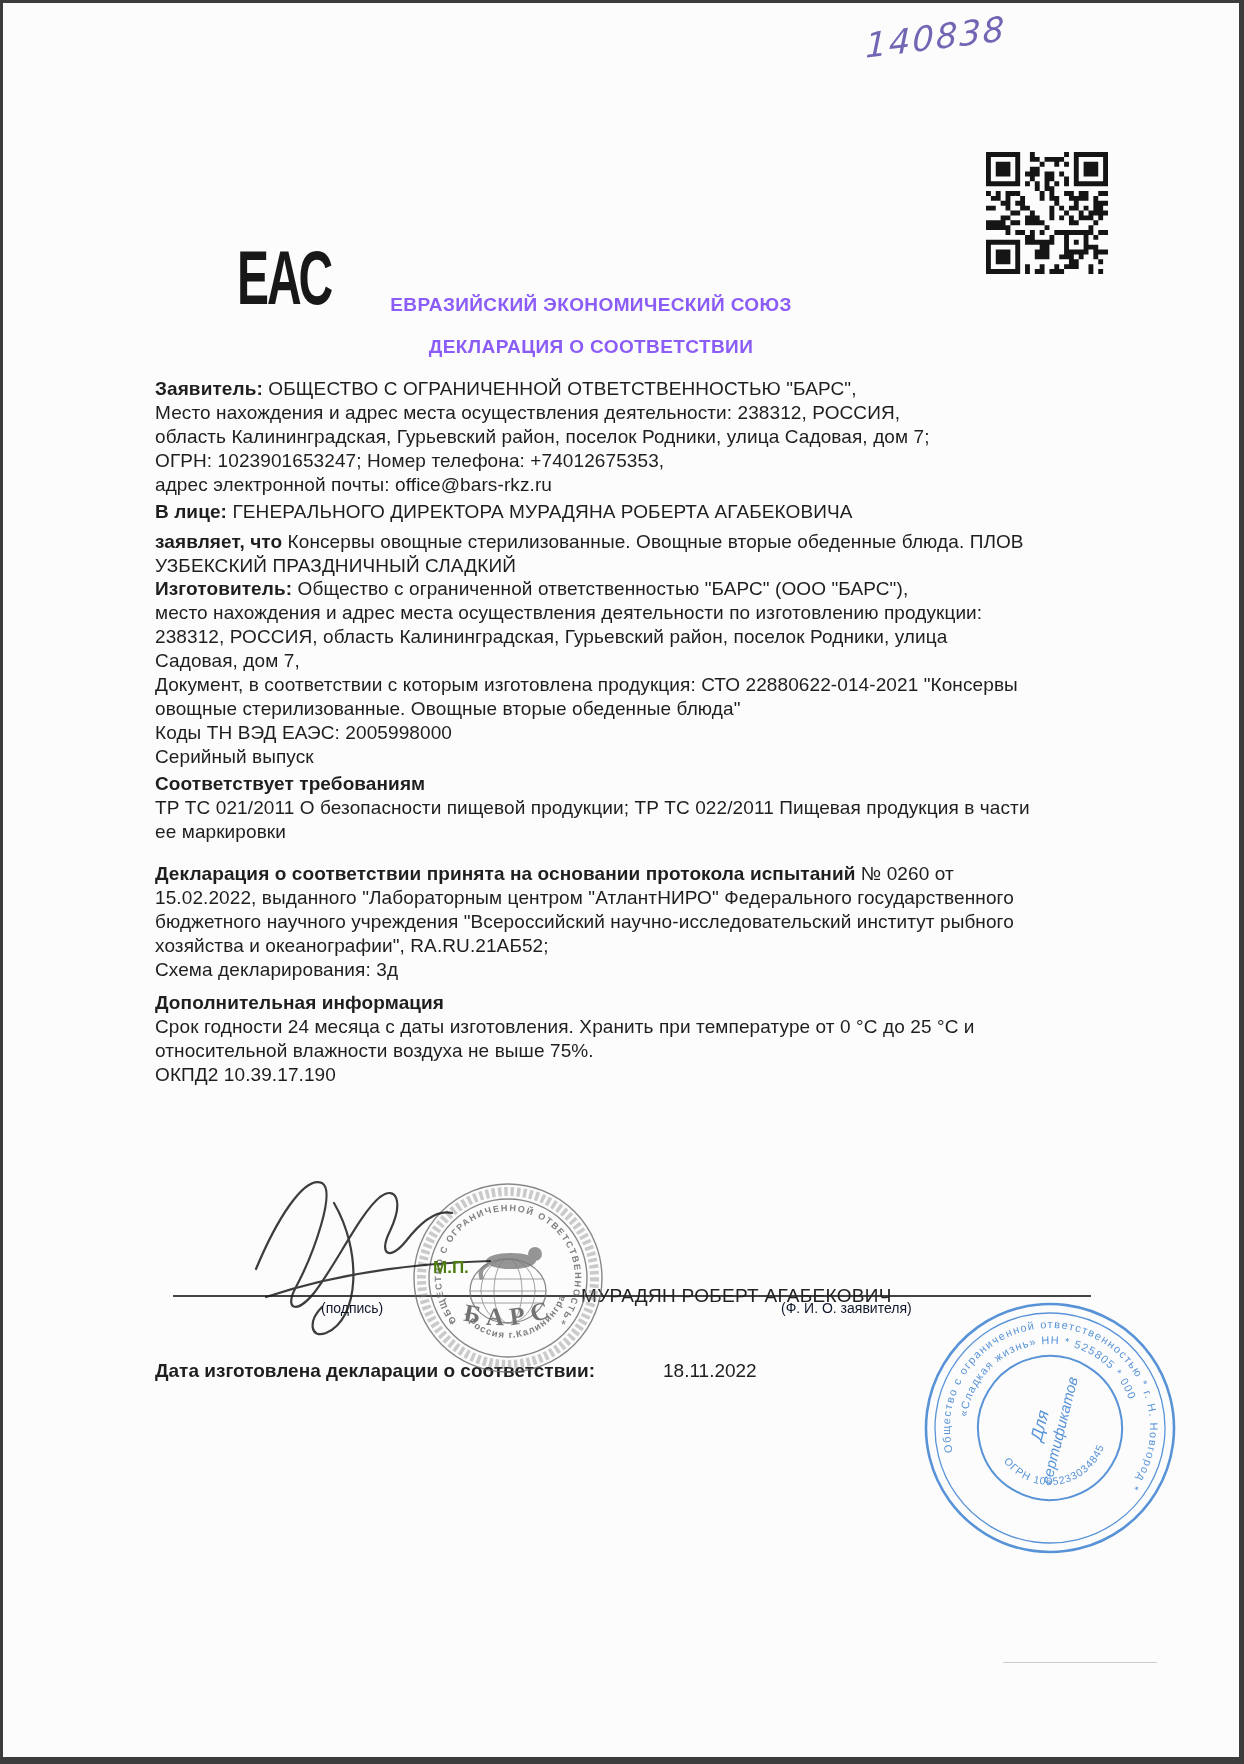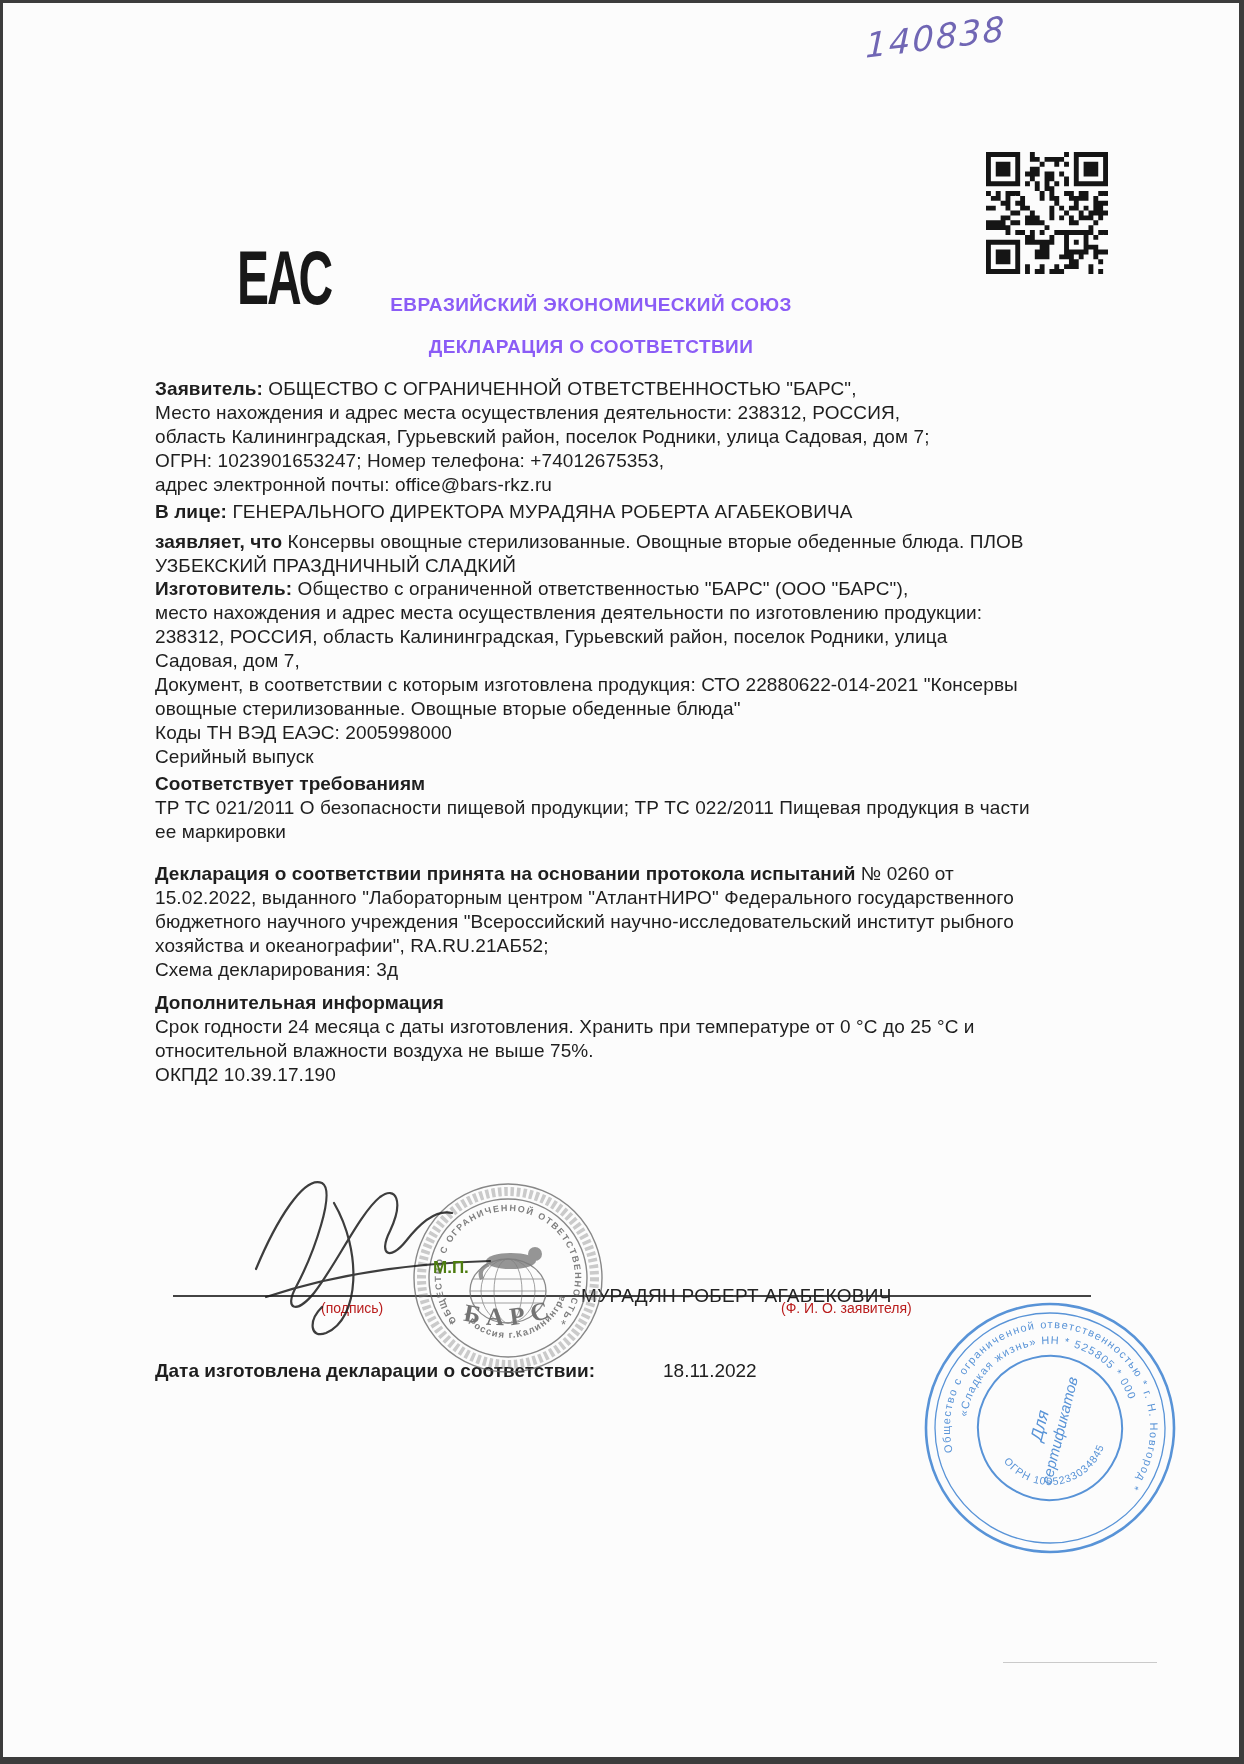--- a/index.html
+++ b/index.html
@@ -6,21 +6,21 @@
   body{width:1244px;height:1764px;position:relative;font-family:"Liberation Sans",sans-serif;}
   .page{position:absolute;inset:0;background:#fcfcfc;border:3px solid #3c3c3c;border-right-width:5px;border-bottom-width:7px;box-sizing:border-box;overflow:hidden;}
   .para{position:absolute;left:152px;width:1008px;margin:0;font-size:19px;line-height:24px;color:#1e1e1e;white-space:pre-line;letter-spacing:.1px;}
   .para b{font-weight:700;}
   .h-title{position:absolute;left:152px;width:872px;margin:0;text-align:center;font-size:19px;font-weight:700;color:#8b5cf6;letter-spacing:.4px;}
   .handwritten{position:absolute;left:862px;top:14px;font-family:"DejaVu Sans",sans-serif;font-style:italic;font-size:34px;color:#7066b4;transform:rotate(-7deg) skewX(-8deg);letter-spacing:2px;}
   .eac{position:absolute;left:234px;top:244px;font-size:96px;font-weight:700;color:#181818;line-height:76px;letter-spacing:-4px;transform:scale(.5,.8);transform-origin:top left;}
   .mp{position:absolute;left:430px;top:1255px;font-size:17px;font-weight:700;color:#4d7c0f;z-index:6;}
   .fio-name{position:absolute;left:578px;top:1268px;font-size:19px;color:#222;letter-spacing:.3px;z-index:3;margin-top:14px;}
   .sig-line{position:absolute;left:170px;top:1292px;width:918px;height:2px;background:#222;opacity:.85;z-index:2;}
-  .caption{position:absolute;font-size:14px;color:#b91c1c;z-index:3;}
+  .caption{position:absolute;font-size:14px;color:#0f172a;z-index:3;}
   .reg-row{position:absolute;left:152px;width:1008px;font-size:19px;color:#1e1e1e;z-index:3;}
   .reg-row b{font-weight:700;}
   .reg-val{position:absolute;left:508px;top:0;font-weight:400;white-space:nowrap;}
   .sig-svg{position:absolute;left:235px;top:1148px;z-index:5;}
   .bars-stamp{position:absolute;left:406px;top:1176px;z-index:4;}
   .blue-stamp{position:absolute;left:914px;top:1292px;z-index:4;}
   .artifact-line{position:absolute;left:1000px;top:1659px;width:154px;height:1px;background:#bdbdbd;opacity:.8;}
   .qr{position:absolute;left:983px;top:149px;}
 </style>
 </head>

